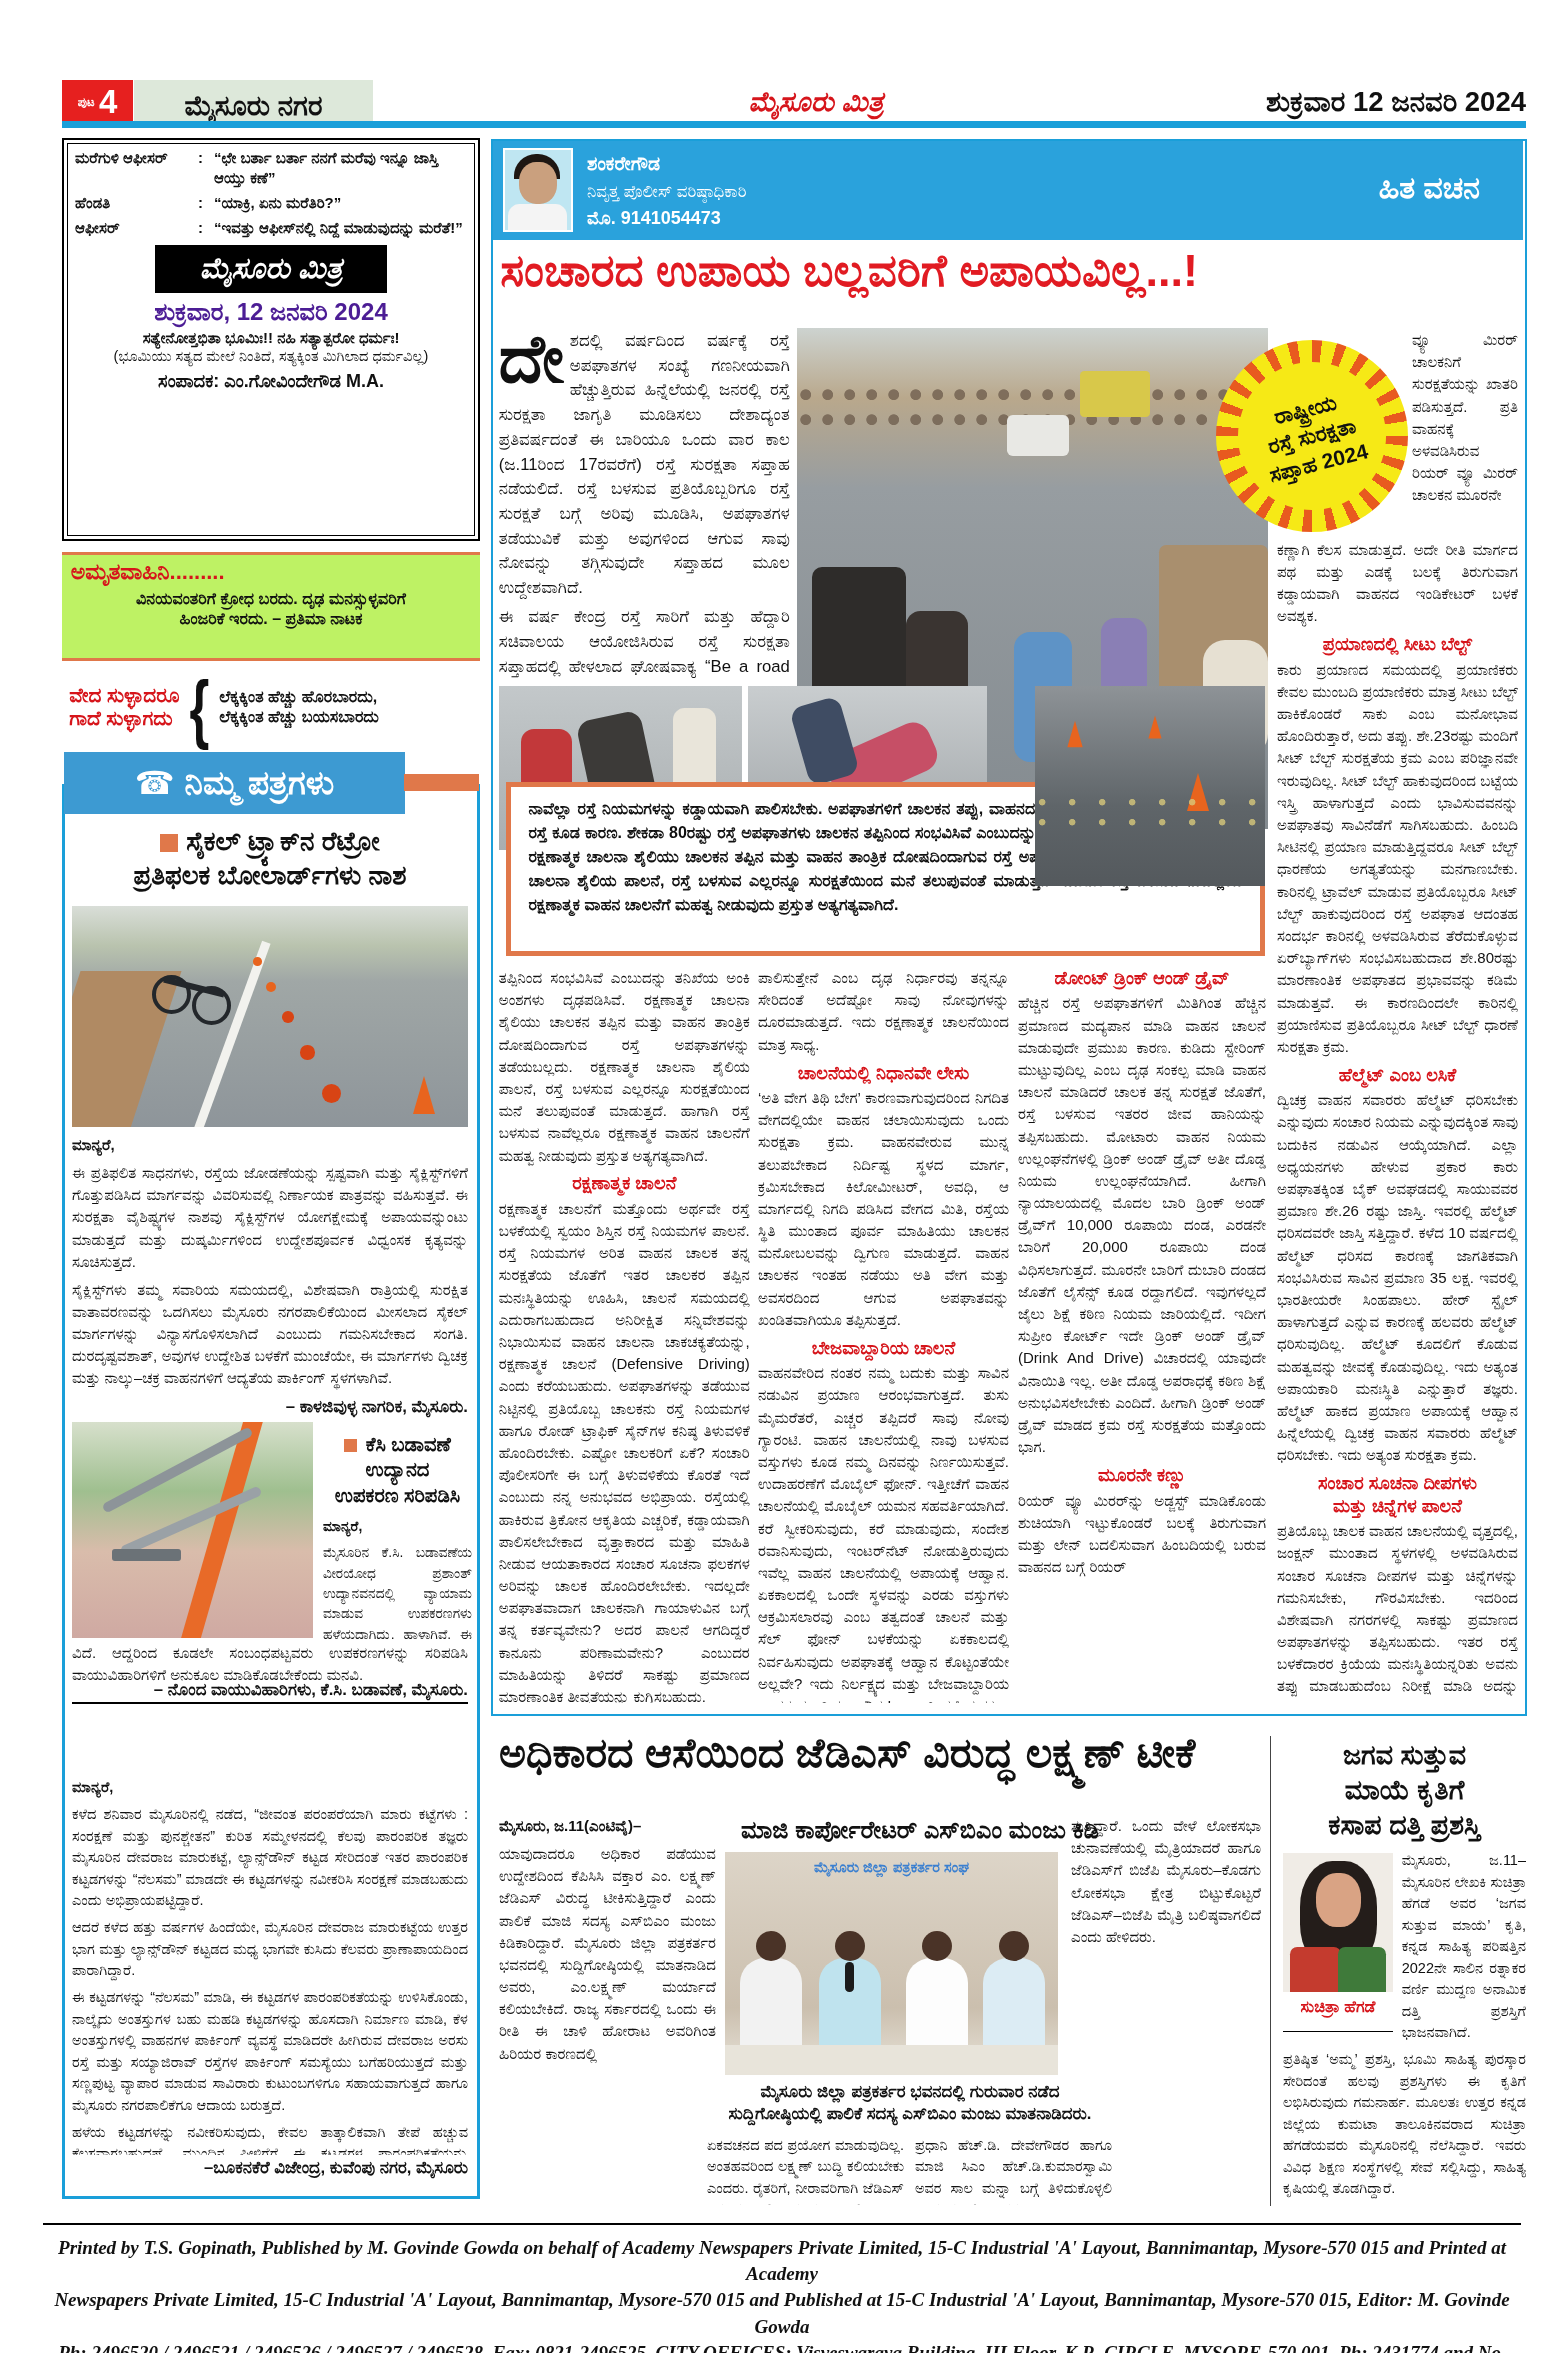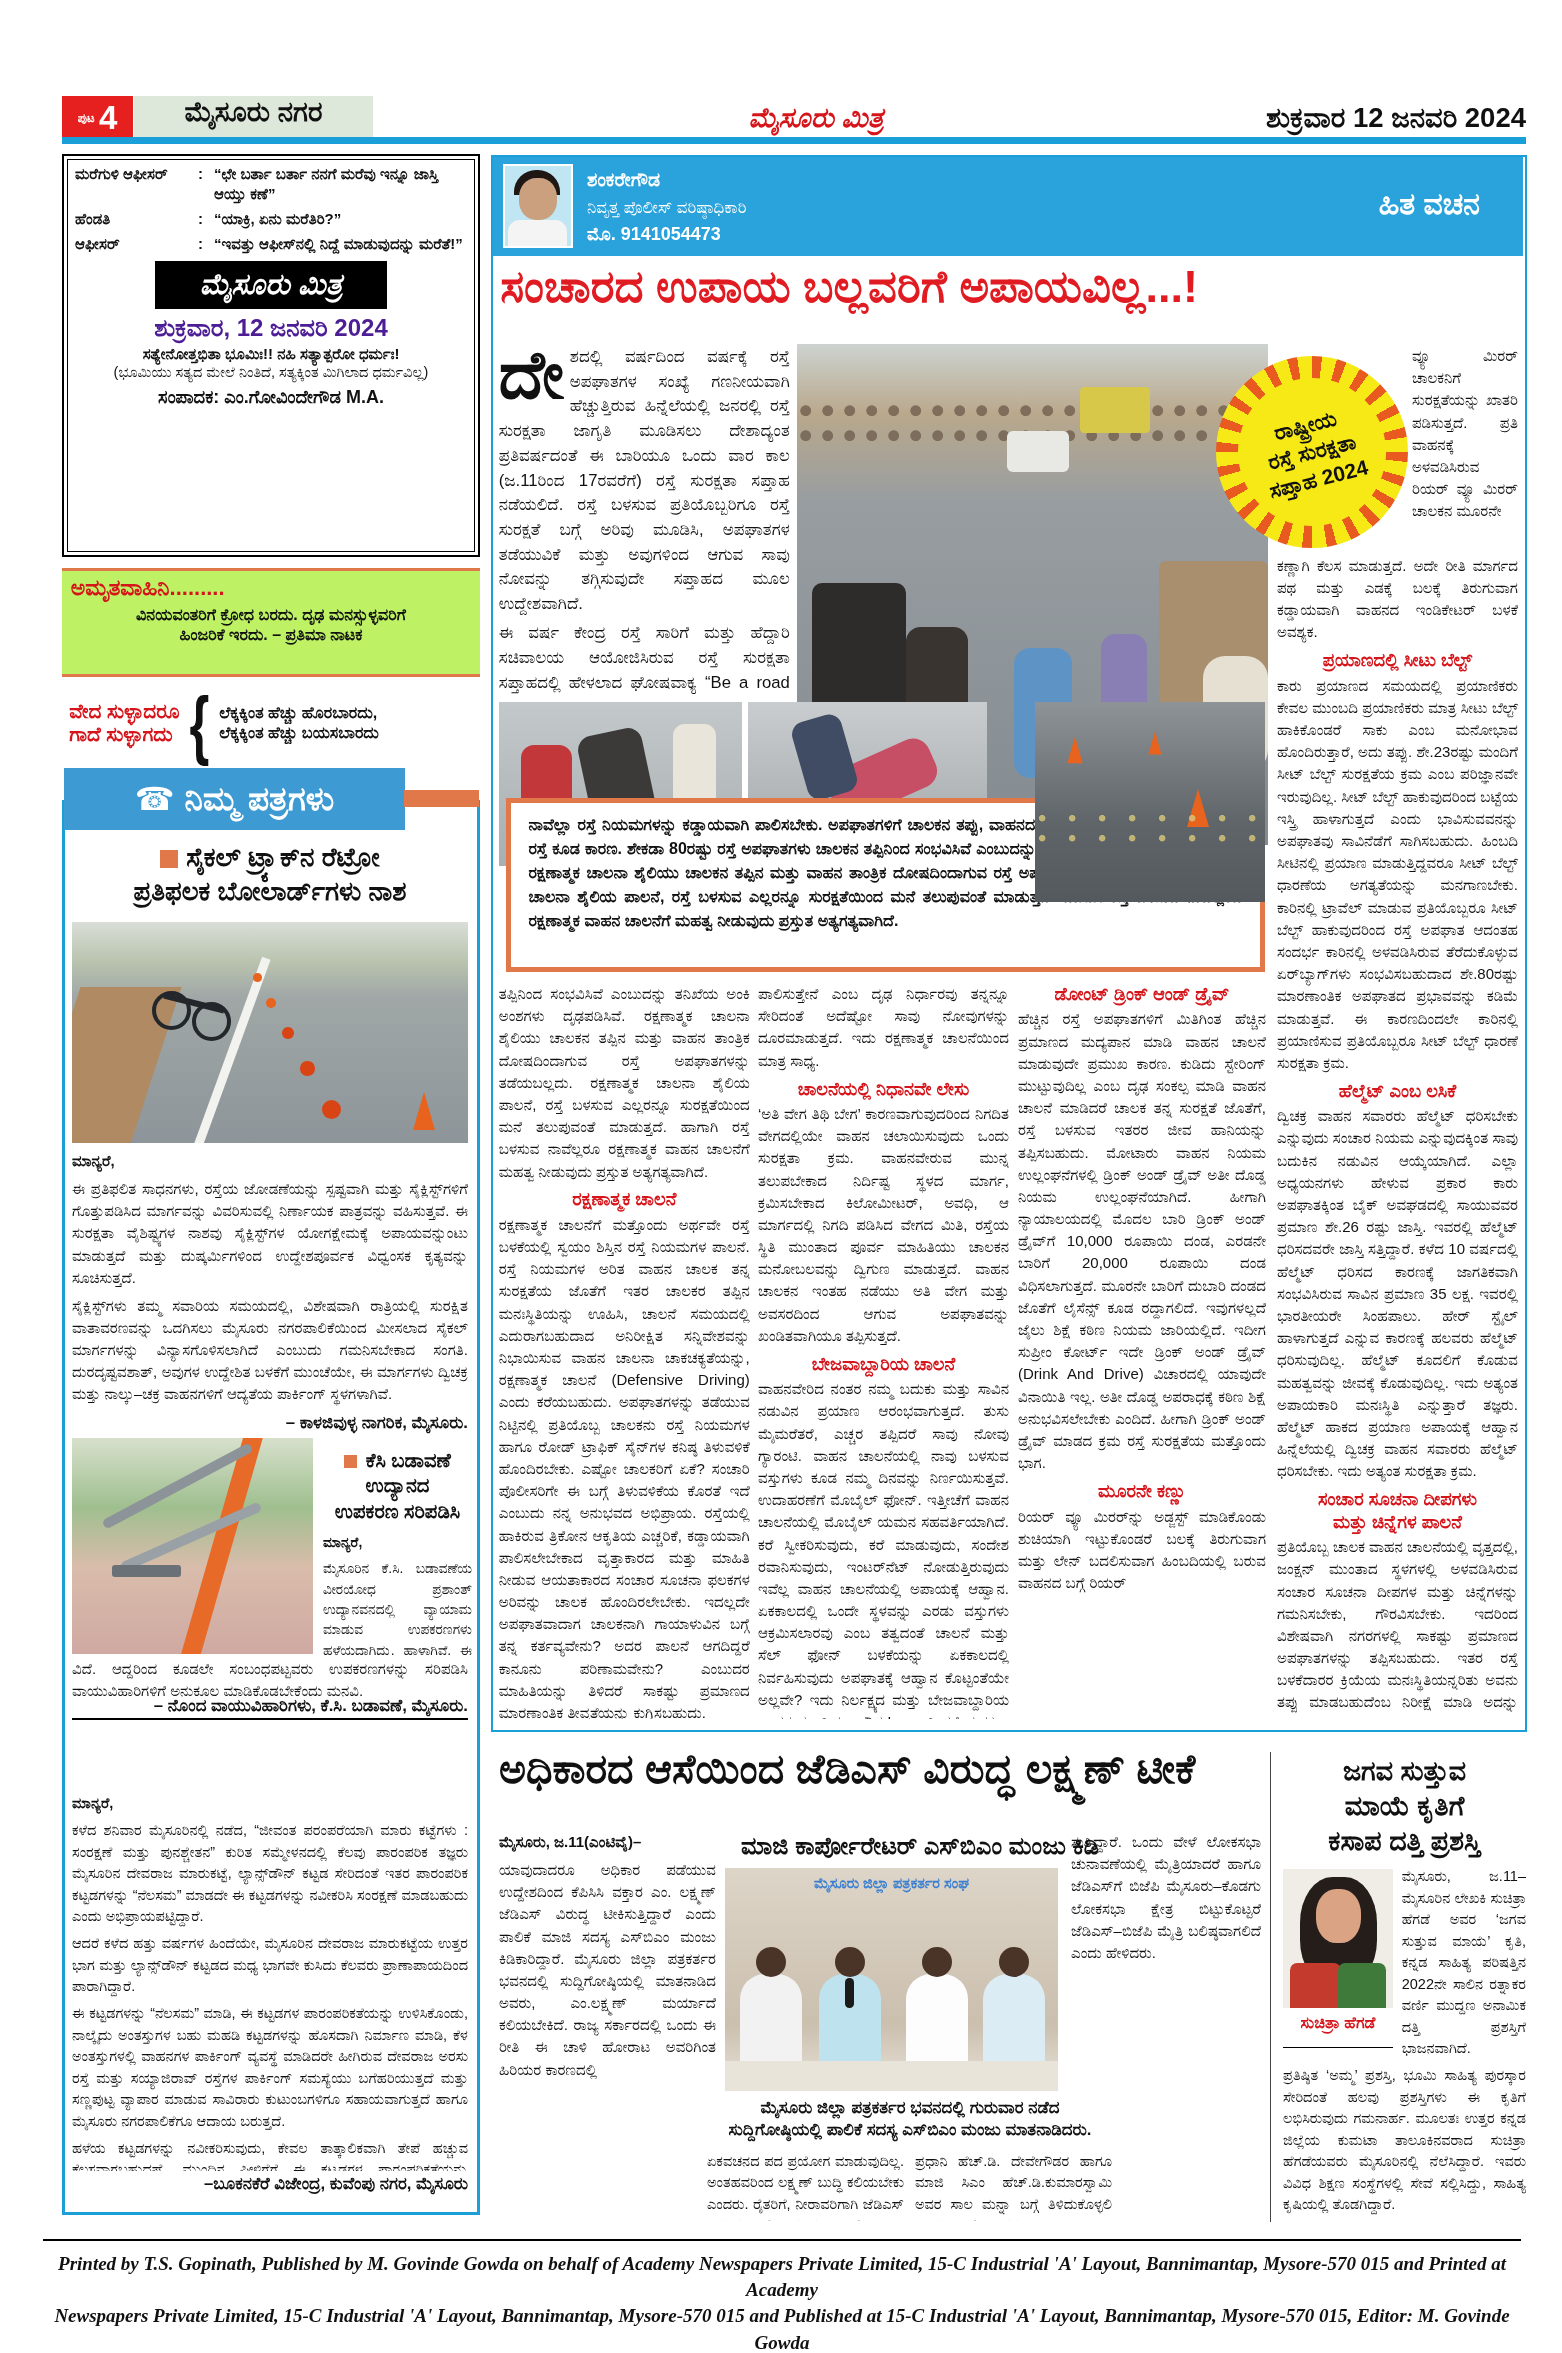--- a/index.html
+++ b/index.html
@@ -29,28 +29,28 @@
   .star{border-radius:50%;background:repeating-conic-gradient(#e85a1f 0deg 6deg,#f6e916 6deg 15deg);display:flex;align-items:center;justify-content:center}
   .star-in{width:77%;height:77%;border-radius:50%;background:#f6e916;transform:rotate(-14deg);display:flex;flex-direction:column;align-items:center;justify-content:center;font-weight:bold;font-size:21px;line-height:1.3;text-align:center;color:#111}
   .foot{font-family:"Liberation Serif",serif;font-style:italic;font-weight:bold;text-align:center;font-size:19px;line-height:1.38}
   .capt{font-weight:bold;font-size:16.7px;line-height:1.3;text-align:center}
   .person{position:absolute;bottom:30px}
   .person .body{width:62px;height:87px;border-radius:25px 25px 0 0}
 </style>
 </head>
 <body>
 
-<div class="abs" style="left:0;top:16px;width:1562px;height:1678px">
+<div class="abs" style="left:0;top:0;width:1562px;height:1678px">
 
   <div class="abs" style="left:62px;top:80px;width:1464px;height:48px">
     <div class="abs" style="left:0;top:0;width:71px;height:43px;background:#e6201f;color:#fff;display:flex;align-items:center;justify-content:center">
       <span style="font-size:11.6px;font-weight:bold;margin-right:4.3px">ಪುಟ</span>
       <span style="font-size:33px;font-weight:bold;line-height:1">4</span>
     </div>
-    <div class="abs" style="left:72px;top:0;width:239px;height:43px;background:#dde8da;display:flex;align-items:flex-start;justify-content:center">
+    <div class="abs" style="left:72px;top:0;width:239px;height:43px;background:#dde8da;display:flex;align-items:flex-end;justify-content:center">
       <span style="font-size:27.5px;font-weight:bold">ಮೈಸೂರು ನಗರ</span>
     </div>
     <div class="abs" style="left:551px;top:5.8px;width:406px;text-align:center;color:#d6151b;font-size:27.5px;font-weight:bold;font-style:italic">ಮೈಸೂರು ಮಿತ್ರ</div>
     <div class="abs" style="left:1109px;top:5.8px;width:355px;text-align:right;font-size:27.5px;font-weight:bold">ಶುಕ್ರವಾರ 12 ಜನವರಿ 2024</div>
   </div>
   <div class="abs" style="left:62px;top:121px;width:1464px;height:6.5px;background:#1a9fd9"></div>
 
   <div class="abs" style="left:62px;top:138px;width:418px;height:403px;border:2.2px solid #000;padding:2.9px">
     <div style="border:0.7px solid #000;height:100%;overflow:hidden">
       <div class="jrow">

